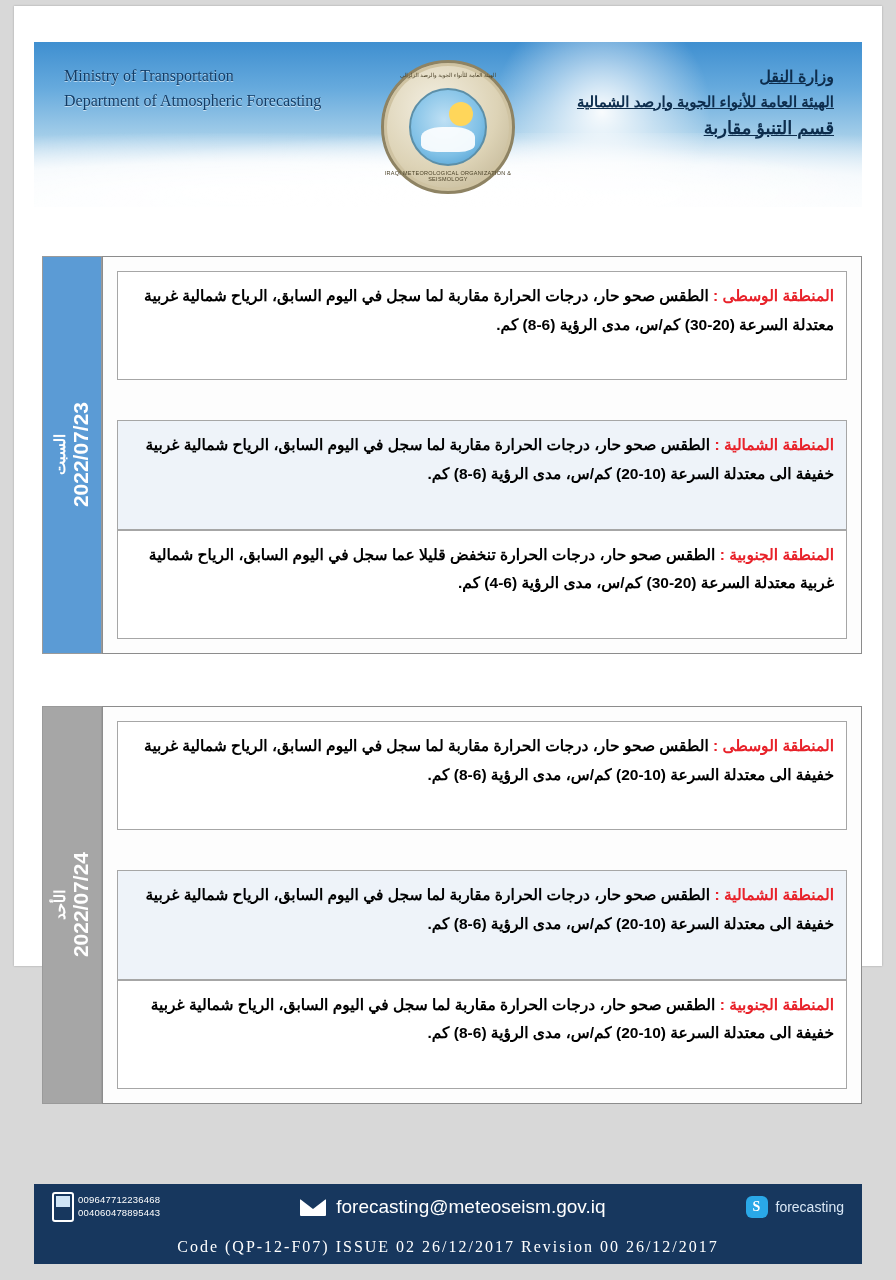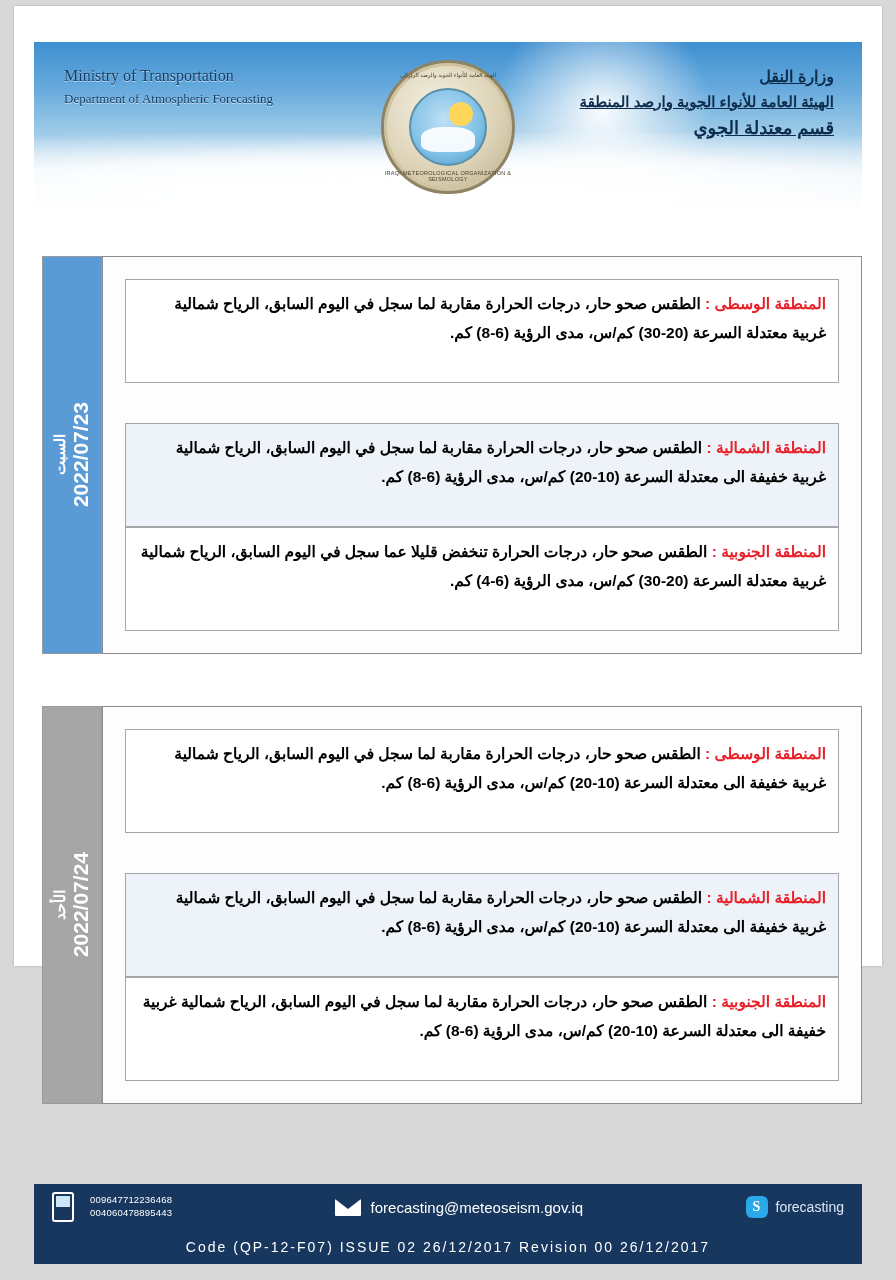--- a/index.html
+++ b/index.html
@@ -62,21 +62,21 @@
     text-align: left;
     color: #123c66;
     font-family: "Liberation Serif", serif;
   }
   .banner-left div {
     line-height: 1.55;
     text-shadow: 0 1px 0 rgba(255,255,255,0.6);
   }
   .bl-1 { font-size: 16px; }
   .bl-2 { font-size: 13px; }
-  .bl-3 { font-size: 13px; }
+  .bl-3 { font-size: 16px; }
 
   .banner-right {
     position: absolute;
     right: 28px;
     top: 22px;
     direction: rtl;
     text-align: right;
     color: #0d2d4d;
     font-weight: bold;
     text-decoration: underline;
@@ -166,21 +166,21 @@
     text-align: center;
     font-weight: bold;
     letter-spacing: 1px;
   }
   .day-name { font-size: 15px; }
   .day-date { font-size: 21px; }
 
   .regions {
     flex: 1;
     border: 1px solid #8c8c8c;
-    padding: 22px;
+    padding: 14px;
     box-sizing: border-box;
     display: flex;
     flex-direction: column;
     justify-content: space-between;
     background: #fdfdfd;
   }
   .region-box {
     border: 1px solid #a6a6a6;
     box-sizing: border-box;
     padding: 10px 12px 8px 12px;
@@ -213,21 +213,21 @@
     flex-direction: row-reverse;
     align-items: center;
     justify-content: space-between;
     padding: 0 18px;
     box-sizing: border-box;
     direction: ltr;
   }
   .footer-phone {
     display: flex;
     align-items: center;
-    gap: 16px;
+    gap: 4px;
     direction: ltr;
   }
   .phone-icon {
     width: 18px;
     height: 26px;
     border: 2px solid #ffffff;
     border-radius: 3px;
     position: relative;
     background: #17375e;
   }
@@ -236,21 +236,21 @@
     position: absolute;
     left: 2px; top: 2px;
     right: 2px; height: 11px;
     background: #cfe4f5;
   }
   .phone-nums { font-size: 9.5px; line-height: 1.35; letter-spacing: .2px; }
   .footer-mail {
     display: flex;
     align-items: center;
     gap: 10px;
-    font-size: 15px;
+    font-size: 19px;
   }
   .mail-icon {
     width: 26px; height: 17px;
     background: #ffffff;
     position: relative;
     border-radius: 1px;
   }
   .mail-icon:after {
     content: "";
     position: absolute;
@@ -277,24 +277,24 @@
     display: flex;
     align-items: center;
     justify-content: center;
     font-family: "Liberation Serif", serif;
   }
   .footer-bottom {
     height: 34px;
     display: flex;
     align-items: center;
     justify-content: center;
-    font-size: 14px;
+    font-size: 16px;
     letter-spacing: 2px;
     direction: ltr;
-    font-family: Liberation Sans, sans-serif;
+    font-family: Liberation Serif, serif;
   }
 </style>
 </head>
 <body>
 
 <div class="page">
   <div class="sheet">
 
     <div class="banner">
       <div class="banner-glow"></div>
@@ -305,22 +305,22 @@
       </div>
 
       <div class="seal">
         <div class="seal-text-top">الهيئة العامة للأنواء الجوية والرصد الزلزالي</div>
         <div class="seal-inner"></div>
         <div class="seal-text-bot">IRAQI METEOROLOGICAL ORGANIZATION &amp; SEISMOLOGY</div>
       </div>
 
       <div class="banner-right">
         <div class="br-1">وزارة النقل</div>
-        <div class="br-2">الهيئة العامة للأنواء الجوية وارصد المنطقة</div>
-        <div class="br-3">قسم معتدلة الجوي</div>
+        <div class="br-2">الهيئة العامة للأنواء الجوية وارصد الشمالية</div>
+        <div class="br-3">قسم التنبؤ مقاربة</div>
       </div>
     </div>
 
     <div class="day-block" id="day-1">
       <div class="day-label sat">
         <div class="day-label-inner">
           <span class="day-name">السبت</span>
           <br>
           <span class="day-date">2022/07/23</span>
         </div>

